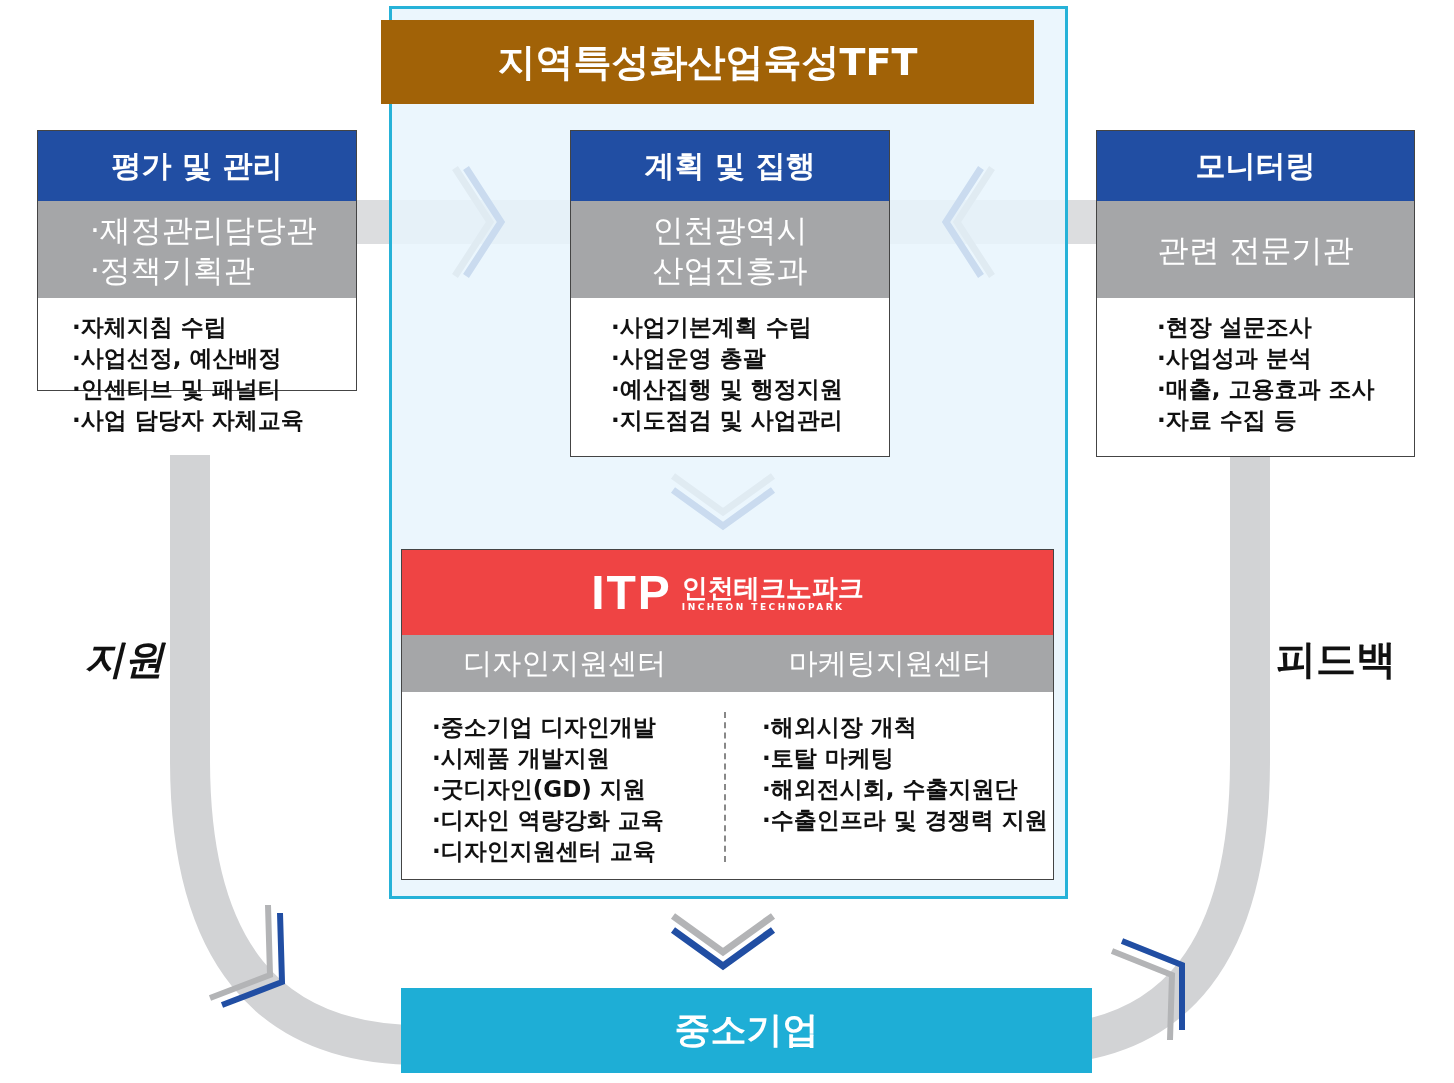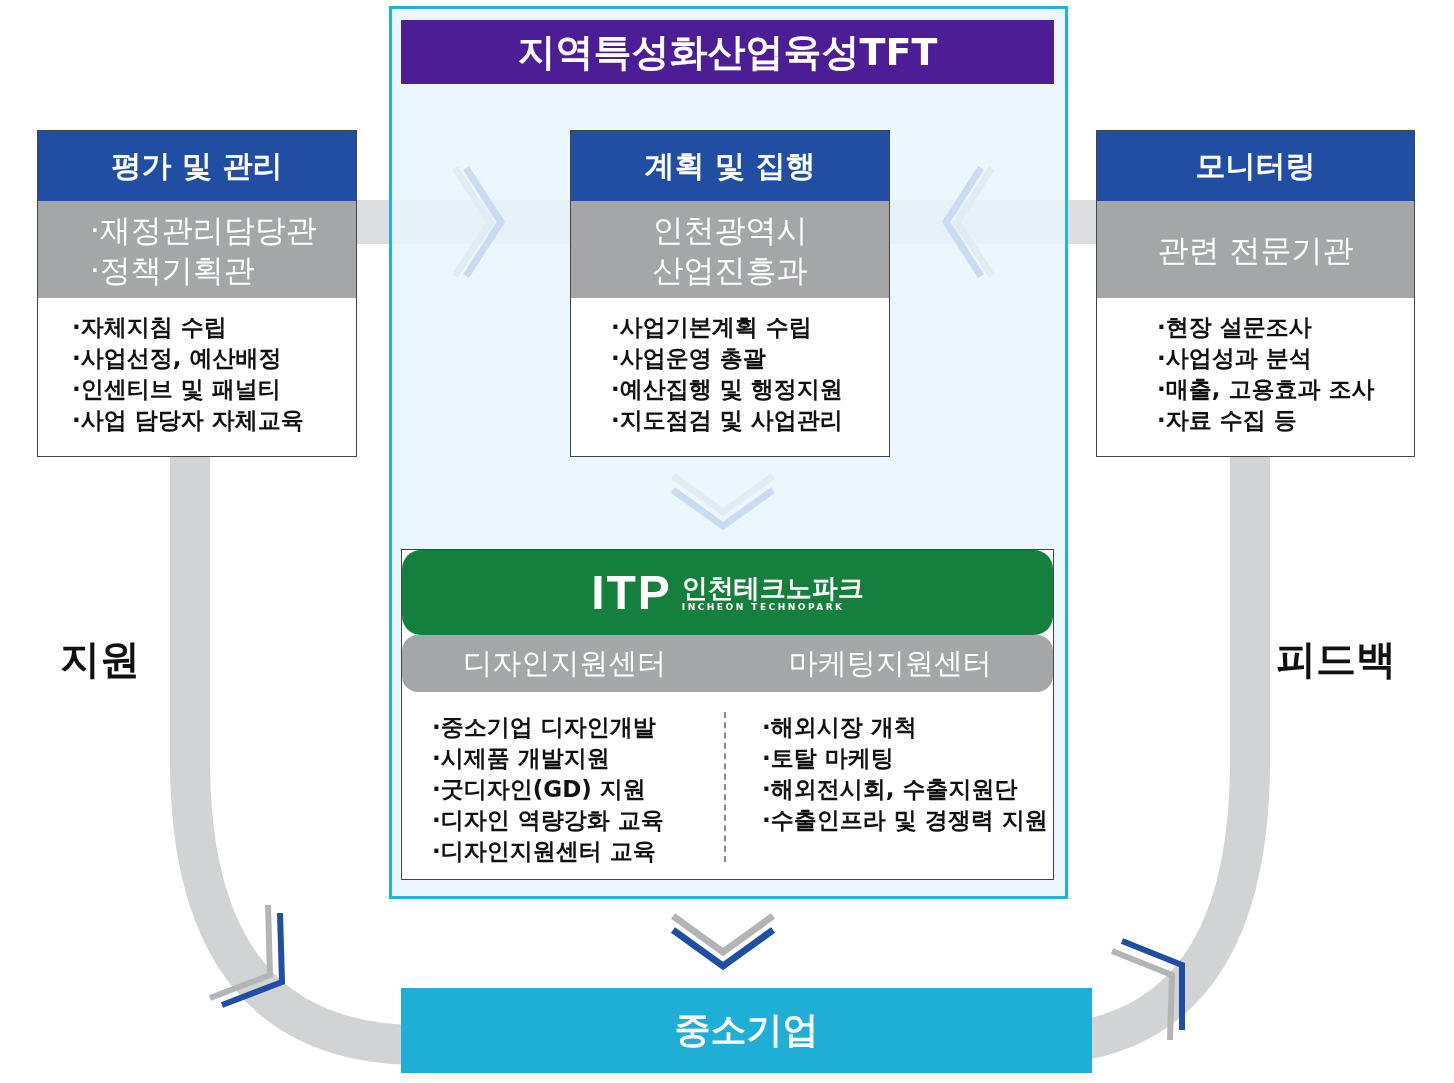--- a/index.html
+++ b/index.html
@@ -11,22 +11,22 @@
     #bg-svg { position: absolute; left: 0; top: 0; width: 1454px; height: 1083px; }
     .abs { position: absolute; box-sizing: border-box; }
 
     
     .tft-panel {
       left: 389px; top: 6px; width: 679px; height: 893px;
       background: rgba(232, 245, 253, 0.85);
       border: 3px solid #26b2d8;
     }
     .tft-title {
-      left: 401px; top: 20px; width: 653px; height: 64px;
-      background: #4c1d95; color: #fff;
+      left: 381px; top: 20px; width: 653px; height: 84px;
+      background: #a16207; color: #fff;
       display: flex; align-items: center; justify-content: center;
       font-size: 38px; font-weight: bold; letter-spacing: 0px;
     }
 
     
     .role-box {
       background: #fff; border: 1.5px solid #444;
     }
     .role-head {
       height: 70px; background: #214ea3; color: #fff;
@@ -44,30 +44,30 @@
     }
     .role-tasks ul { list-style: none; margin: 0; padding: 0; }
     .role-tasks li::before { content: "\00B7 "; font-weight: bold; }
 
     
     .itp-box {
       left: 401px; top: 549px; width: 653px; height: 331px;
       background: #fff; border: 1.5px solid #444;
     }
     .itp-head {
-      height: 85px; background: #15803d; color: #fff;
-      display: flex; align-items: center; justify-content: center; gap: 10px; border-radius: 19px;
+      height: 85px; background: #ef4444; color: #fff;
+      display: flex; align-items: center; justify-content: center; gap: 10px;
     }
     .itp-logo-main { font-size: 48px; font-weight: bold; letter-spacing: 2px; font-family: "Liberation Sans", sans-serif; }
     .itp-logo-text { display: flex; flex-direction: column; }
     .itp-logo-ko { font-size: 26px; font-weight: bold; line-height: 28px; }
     .itp-logo-en { font-size: 9px; letter-spacing: 2.5px; line-height: 10px; font-weight: bold; }
     .itp-sub {
       height: 57px; background: #a5a6a8; color: #fff;
-      display: flex; font-size: 29px; border-radius: 16px;
+      display: flex; font-size: 29px;
     }
     .itp-sub > div { flex: 1; display: flex; align-items: center; justify-content: center; }
     .itp-lists {
       display: flex; padding-top: 20px; font-size: 23px; line-height: 31px; color: #111; font-weight: bold;
     }
     .itp-lists ul { list-style: none; margin: 0; padding: 0; }
     .itp-lists li::before { content: "\00B7 "; }
     .itp-col-left { width: 322px; padding-left: 30px; box-sizing: border-box; }
     .itp-divider { width: 0; border-left: 2px dashed #888; height: 150px; margin-top: 0; }
     .itp-col-right { padding-left: 36px; }
@@ -120,21 +120,21 @@
 
   <g>
     <polyline points="1112,951 1172,975 1170,1040" fill="none" stroke="#b3b4b6" stroke-width="6"></polyline>
     <polyline points="1122,941 1182,965 1182,1030" fill="none" stroke="#214ea3" stroke-width="6"></polyline>
   </g>
 </svg>
 
 <div class="abs tft-panel"></div>
 <div class="abs tft-title">지역특성화산업육성TFT</div>
 
-<div class="abs role-box" style="left:37px; top:130px; width:320px; height:327px;">
+<div class="abs role-box" style="left:37px; top:130px; width:320px; height:261px;">
   <div class="role-head">평가 및 관리</div>
   <div class="role-org left-align">
     <div>·재정관리담당관</div>
     <div>·정책기획관</div>
   </div>
   <div class="role-tasks" style="padding-left:34px;">
     <ul>
       <li>자체지침 수립</li>
       <li>사업선정, 예산배정</li>
       <li>인센티브 및 패널티</li>
@@ -201,16 +201,16 @@
       <ul>
         <li>해외시장 개척</li>
         <li>토탈 마케팅</li>
         <li>해외전시회, 수출지원단</li>
         <li>수출인프라 및 경쟁력 지원</li>
       </ul>
     </div>
   </div>
 </div>
 
-<div class="abs side-label" style="left:60px; top:632px;">지원</div>
+<div class="abs side-label" style="left:84px; top:632px;font-style:italic;">지원</div>
 <div class="abs side-label" style="left:1276px; top:632px;">피드백</div>
 
 <div class="abs sme-box">중소기업</div>
 
 </body></html>

